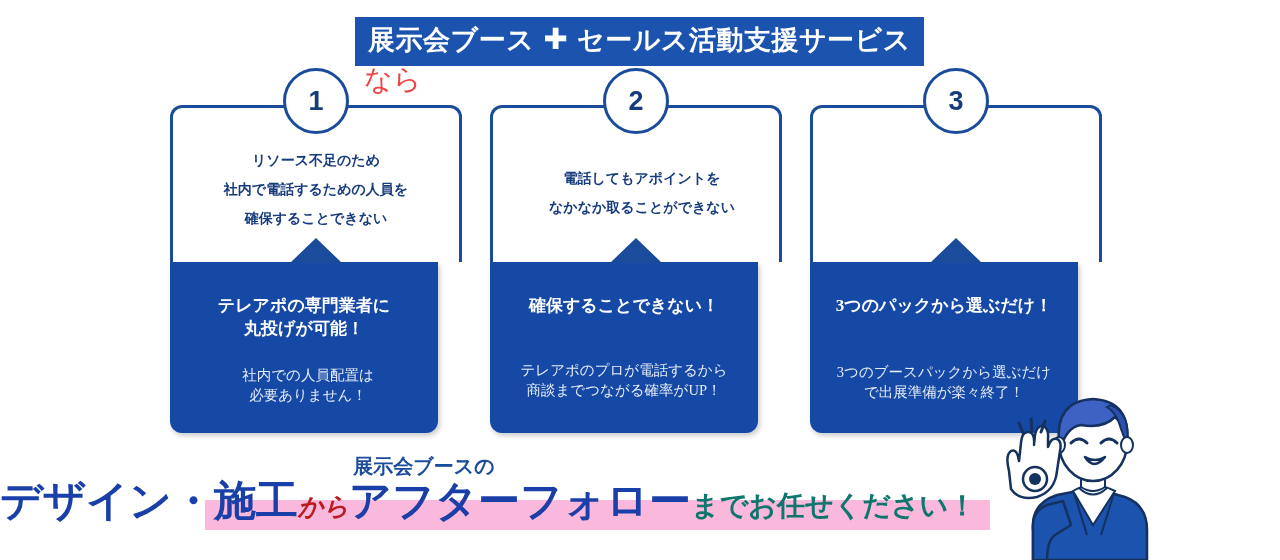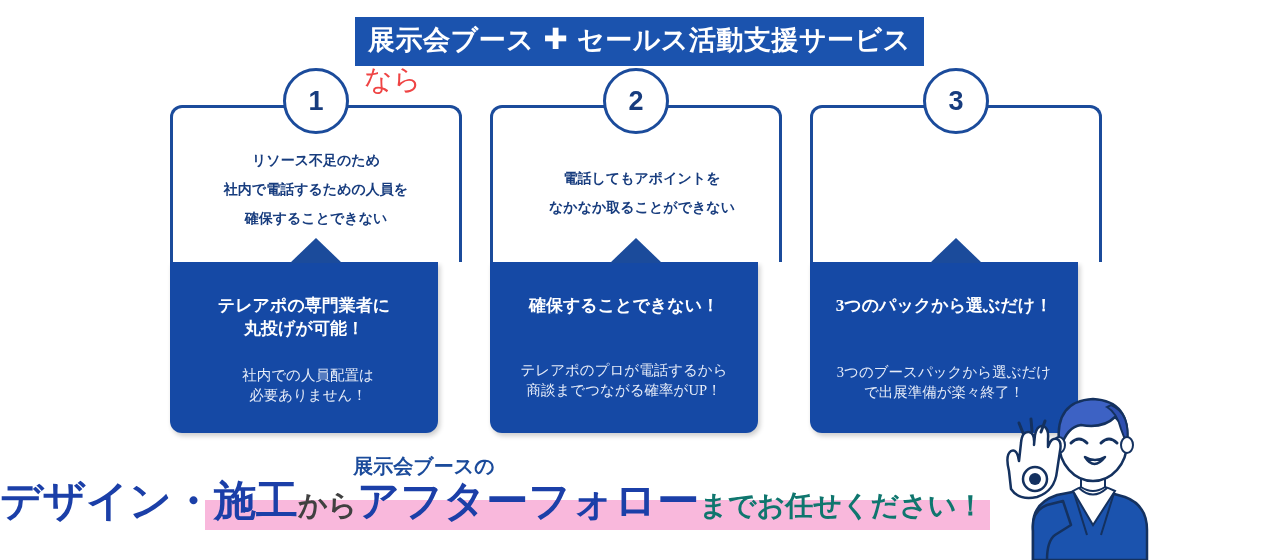--- a/index.html
+++ b/index.html
@@ -240,24 +240,25 @@
     line-height: 1;
   }
   .tag-xl {
     color: #1B3FA8;
     font-weight: bold;
     font-size: 42px;
     letter-spacing: 0px;
     line-height: 1;
   }
   .tag-md {
-    color: #404040;
-    font-weight: bold;
-    font-size: 29px;
-    line-height: 1;
+    color: #b91c1c;
+    font-weight: bold;
+    font-size: 25px;
+    line-height: 1;
+    font-style: italic;
   }
   .tag-sm {
     color: #0f766e;
     font-weight: bold;
     font-size: 28px;
     line-height: 1;
     margin-top: 18px;
   }
 
   

